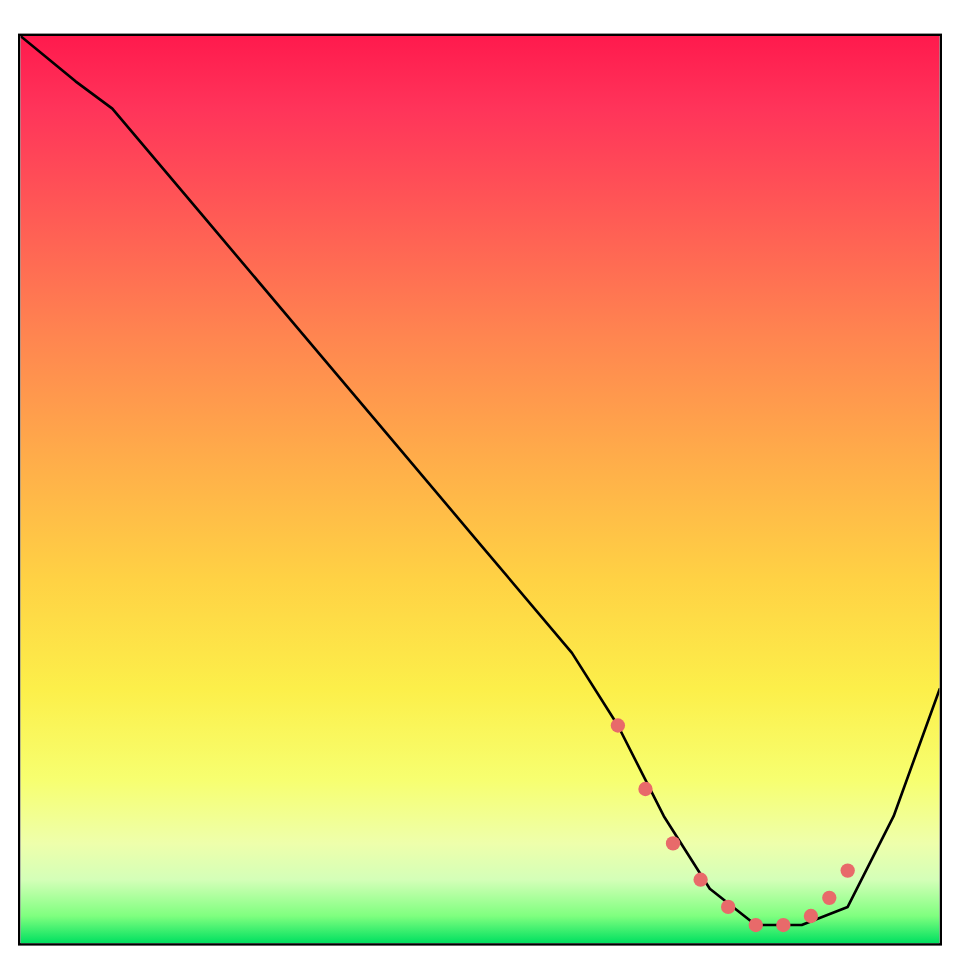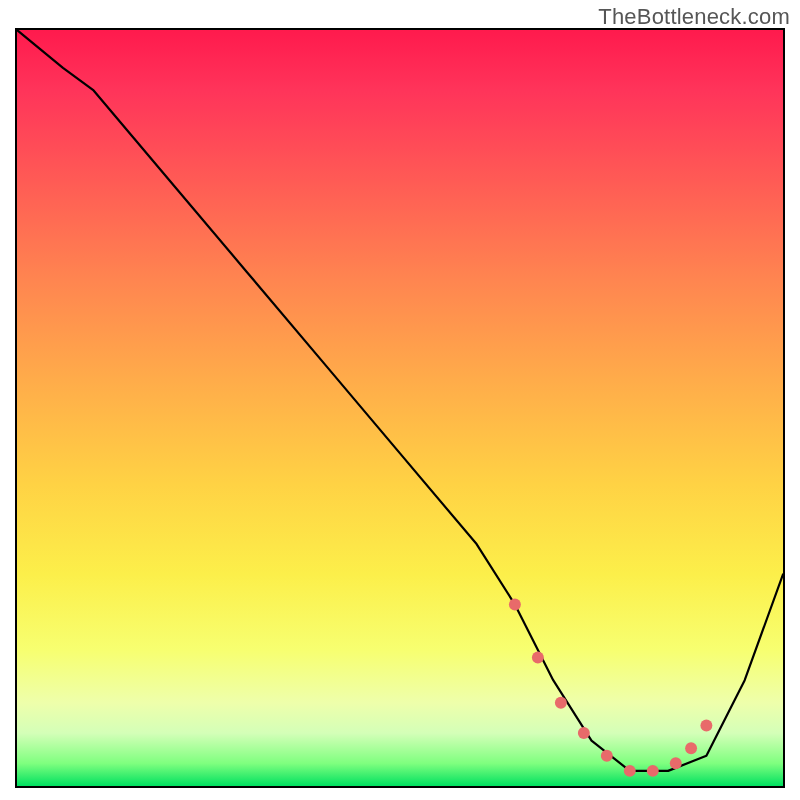--- a/index.html
+++ b/index.html
@@ -60,21 +60,20 @@
     inset: 0;
     width: 100%;
     height: 100%;
   }
 </style>
 </head>
 <body>
 
 <div class="frame">
 
-  <div class="attribution">TheBottleneck.com</div>
 
   <div class="plot-box">
     <div class="gradient"></div>
     <svg class="curve" viewBox="0 0 770 760" preserveAspectRatio="none">
       <path id="curve-path" fill="none" stroke="#000" stroke-width="2.2" stroke-linejoin="round" stroke-linecap="round" d="M0.0 0.0 L46.2 38.0 L77.0 60.8 L154.0 152.0 L231.0 243.2 L308.0 334.4 L385.0 425.6 L462.0 516.8 L500.5 577.6 L539.0 653.6 L577.5 714.4 L616.0 744.8 L654.5 744.8 L693.0 729.6 L731.5 653.6 L770.0 547.2"></path>
       <g id="marker-group">
           <circle cx="500.5" cy="577.6" r="6" fill="#e86a6a"></circle>
           <circle cx="523.6" cy="630.8" r="6" fill="#e86a6a"></circle>
           <circle cx="546.7" cy="676.4" r="6" fill="#e86a6a"></circle>
           <circle cx="569.8" cy="706.8" r="6" fill="#e86a6a"></circle>

